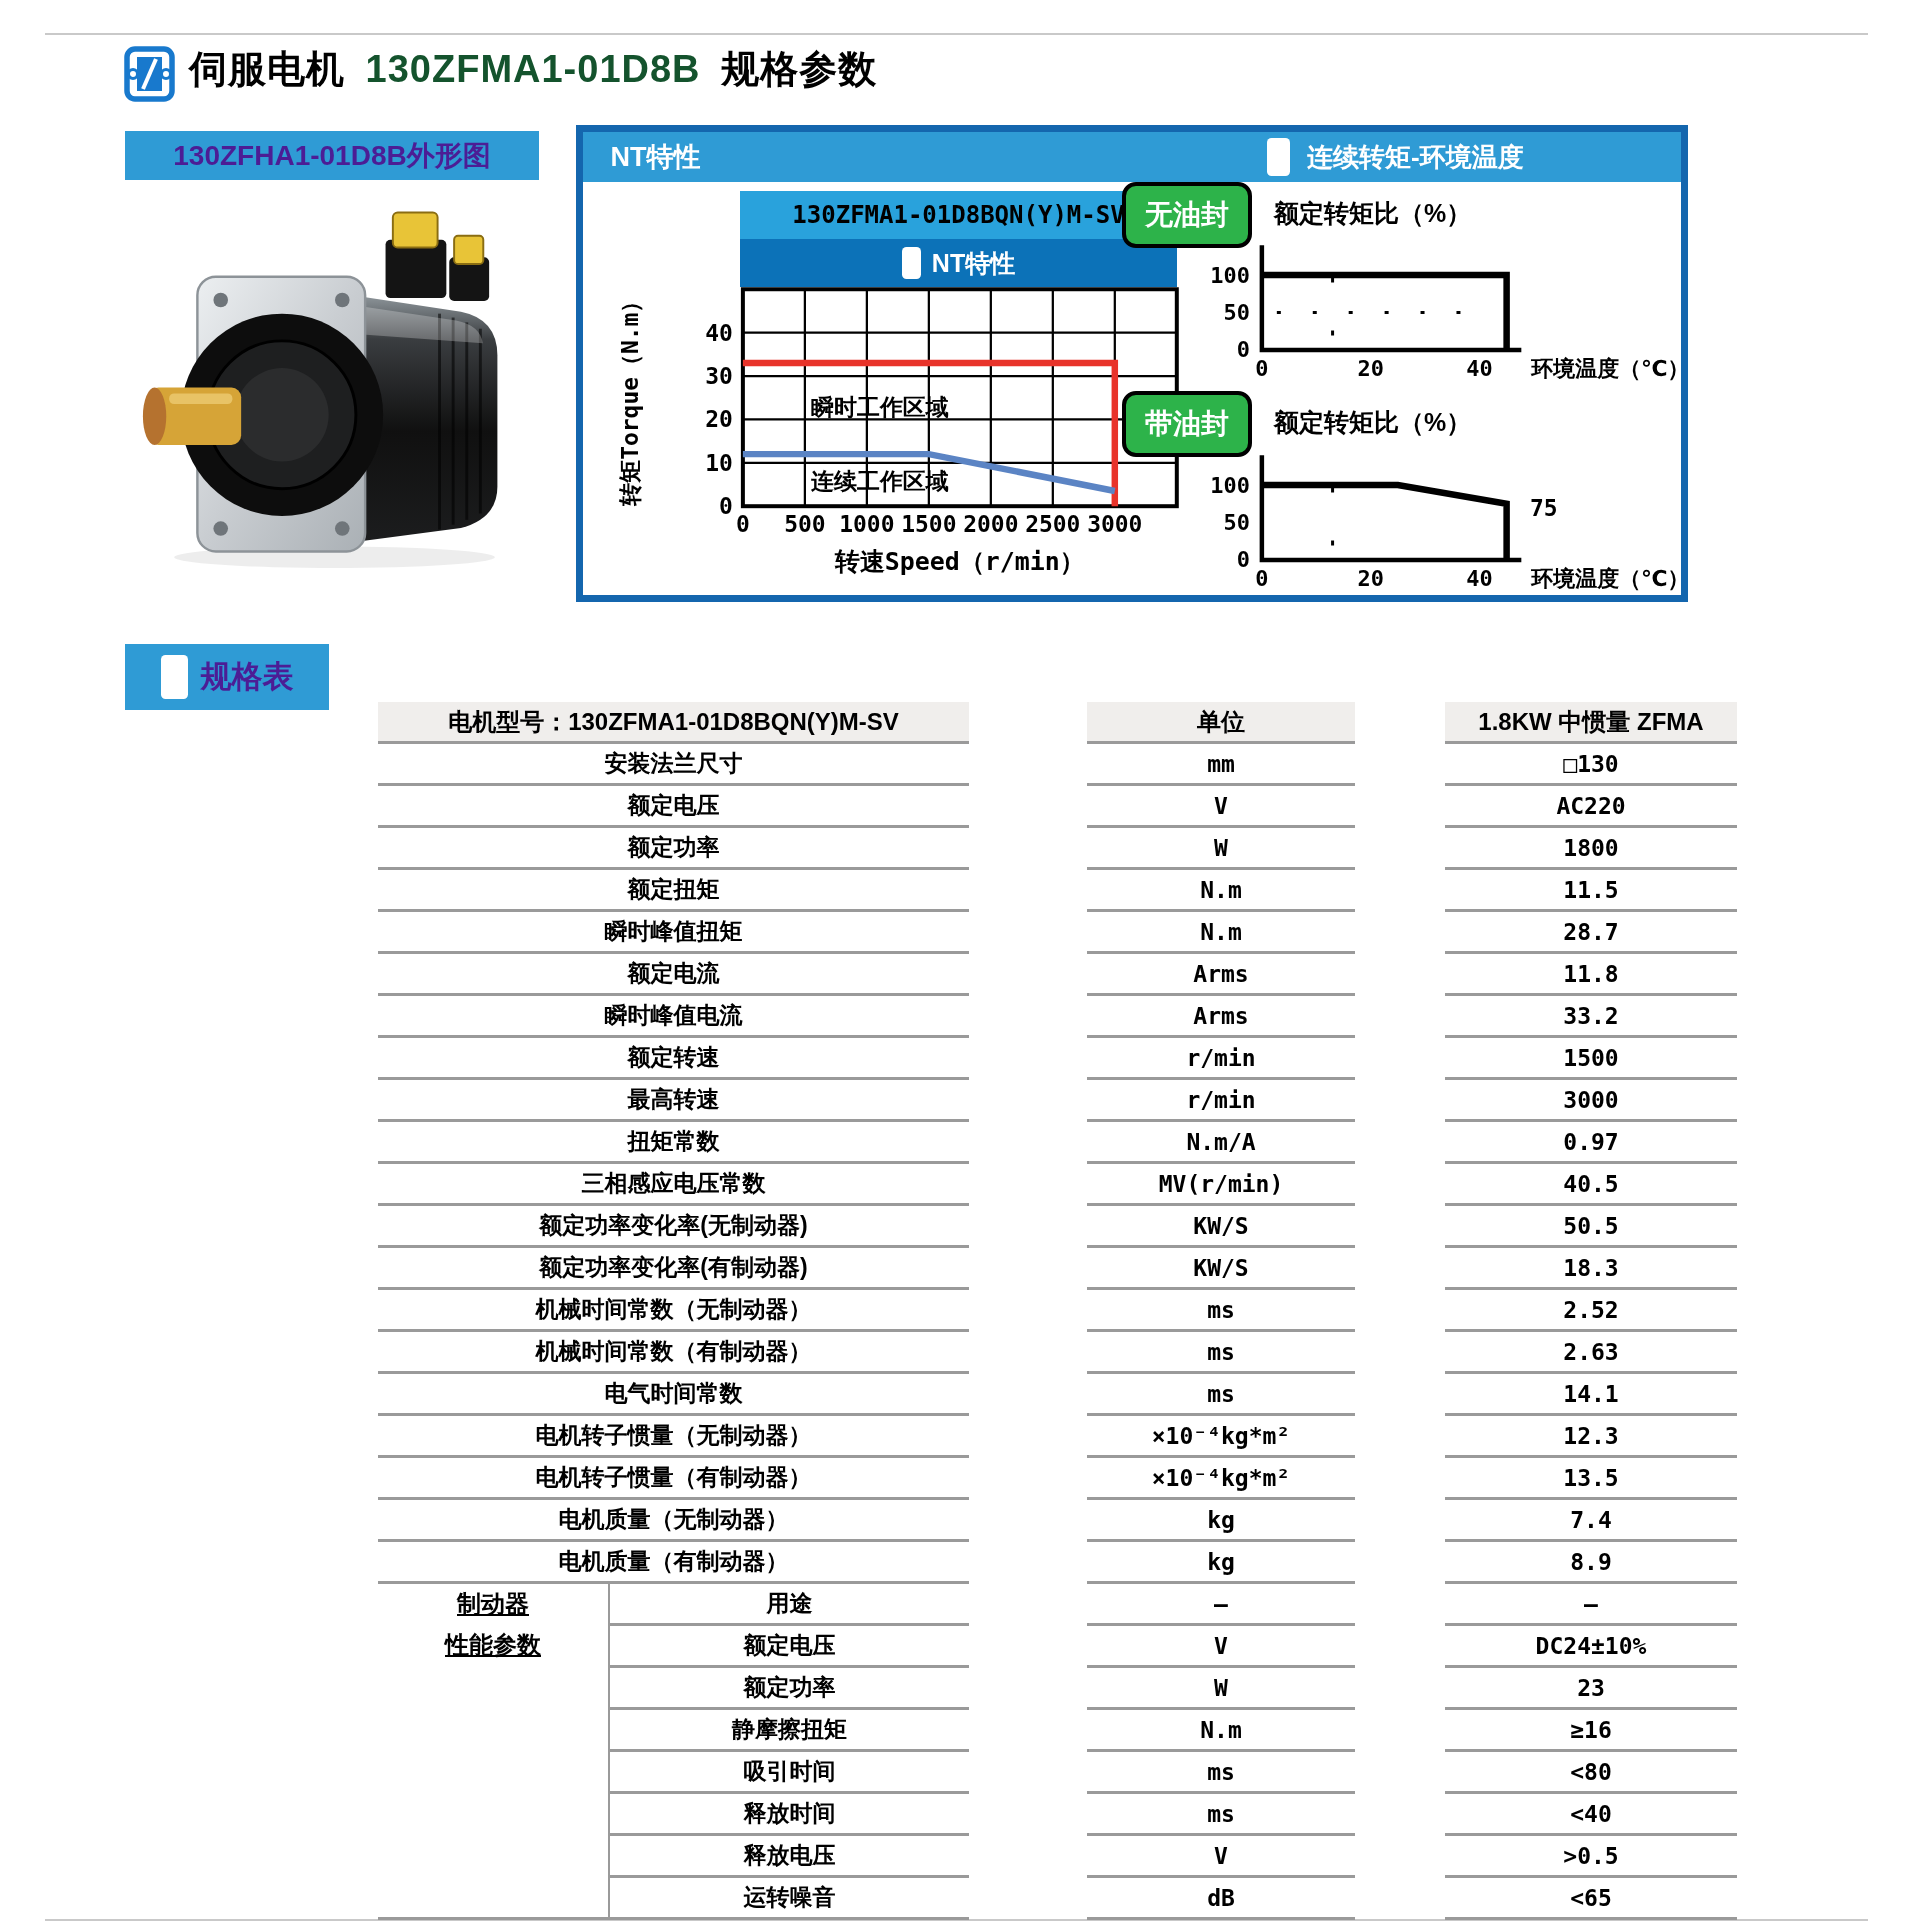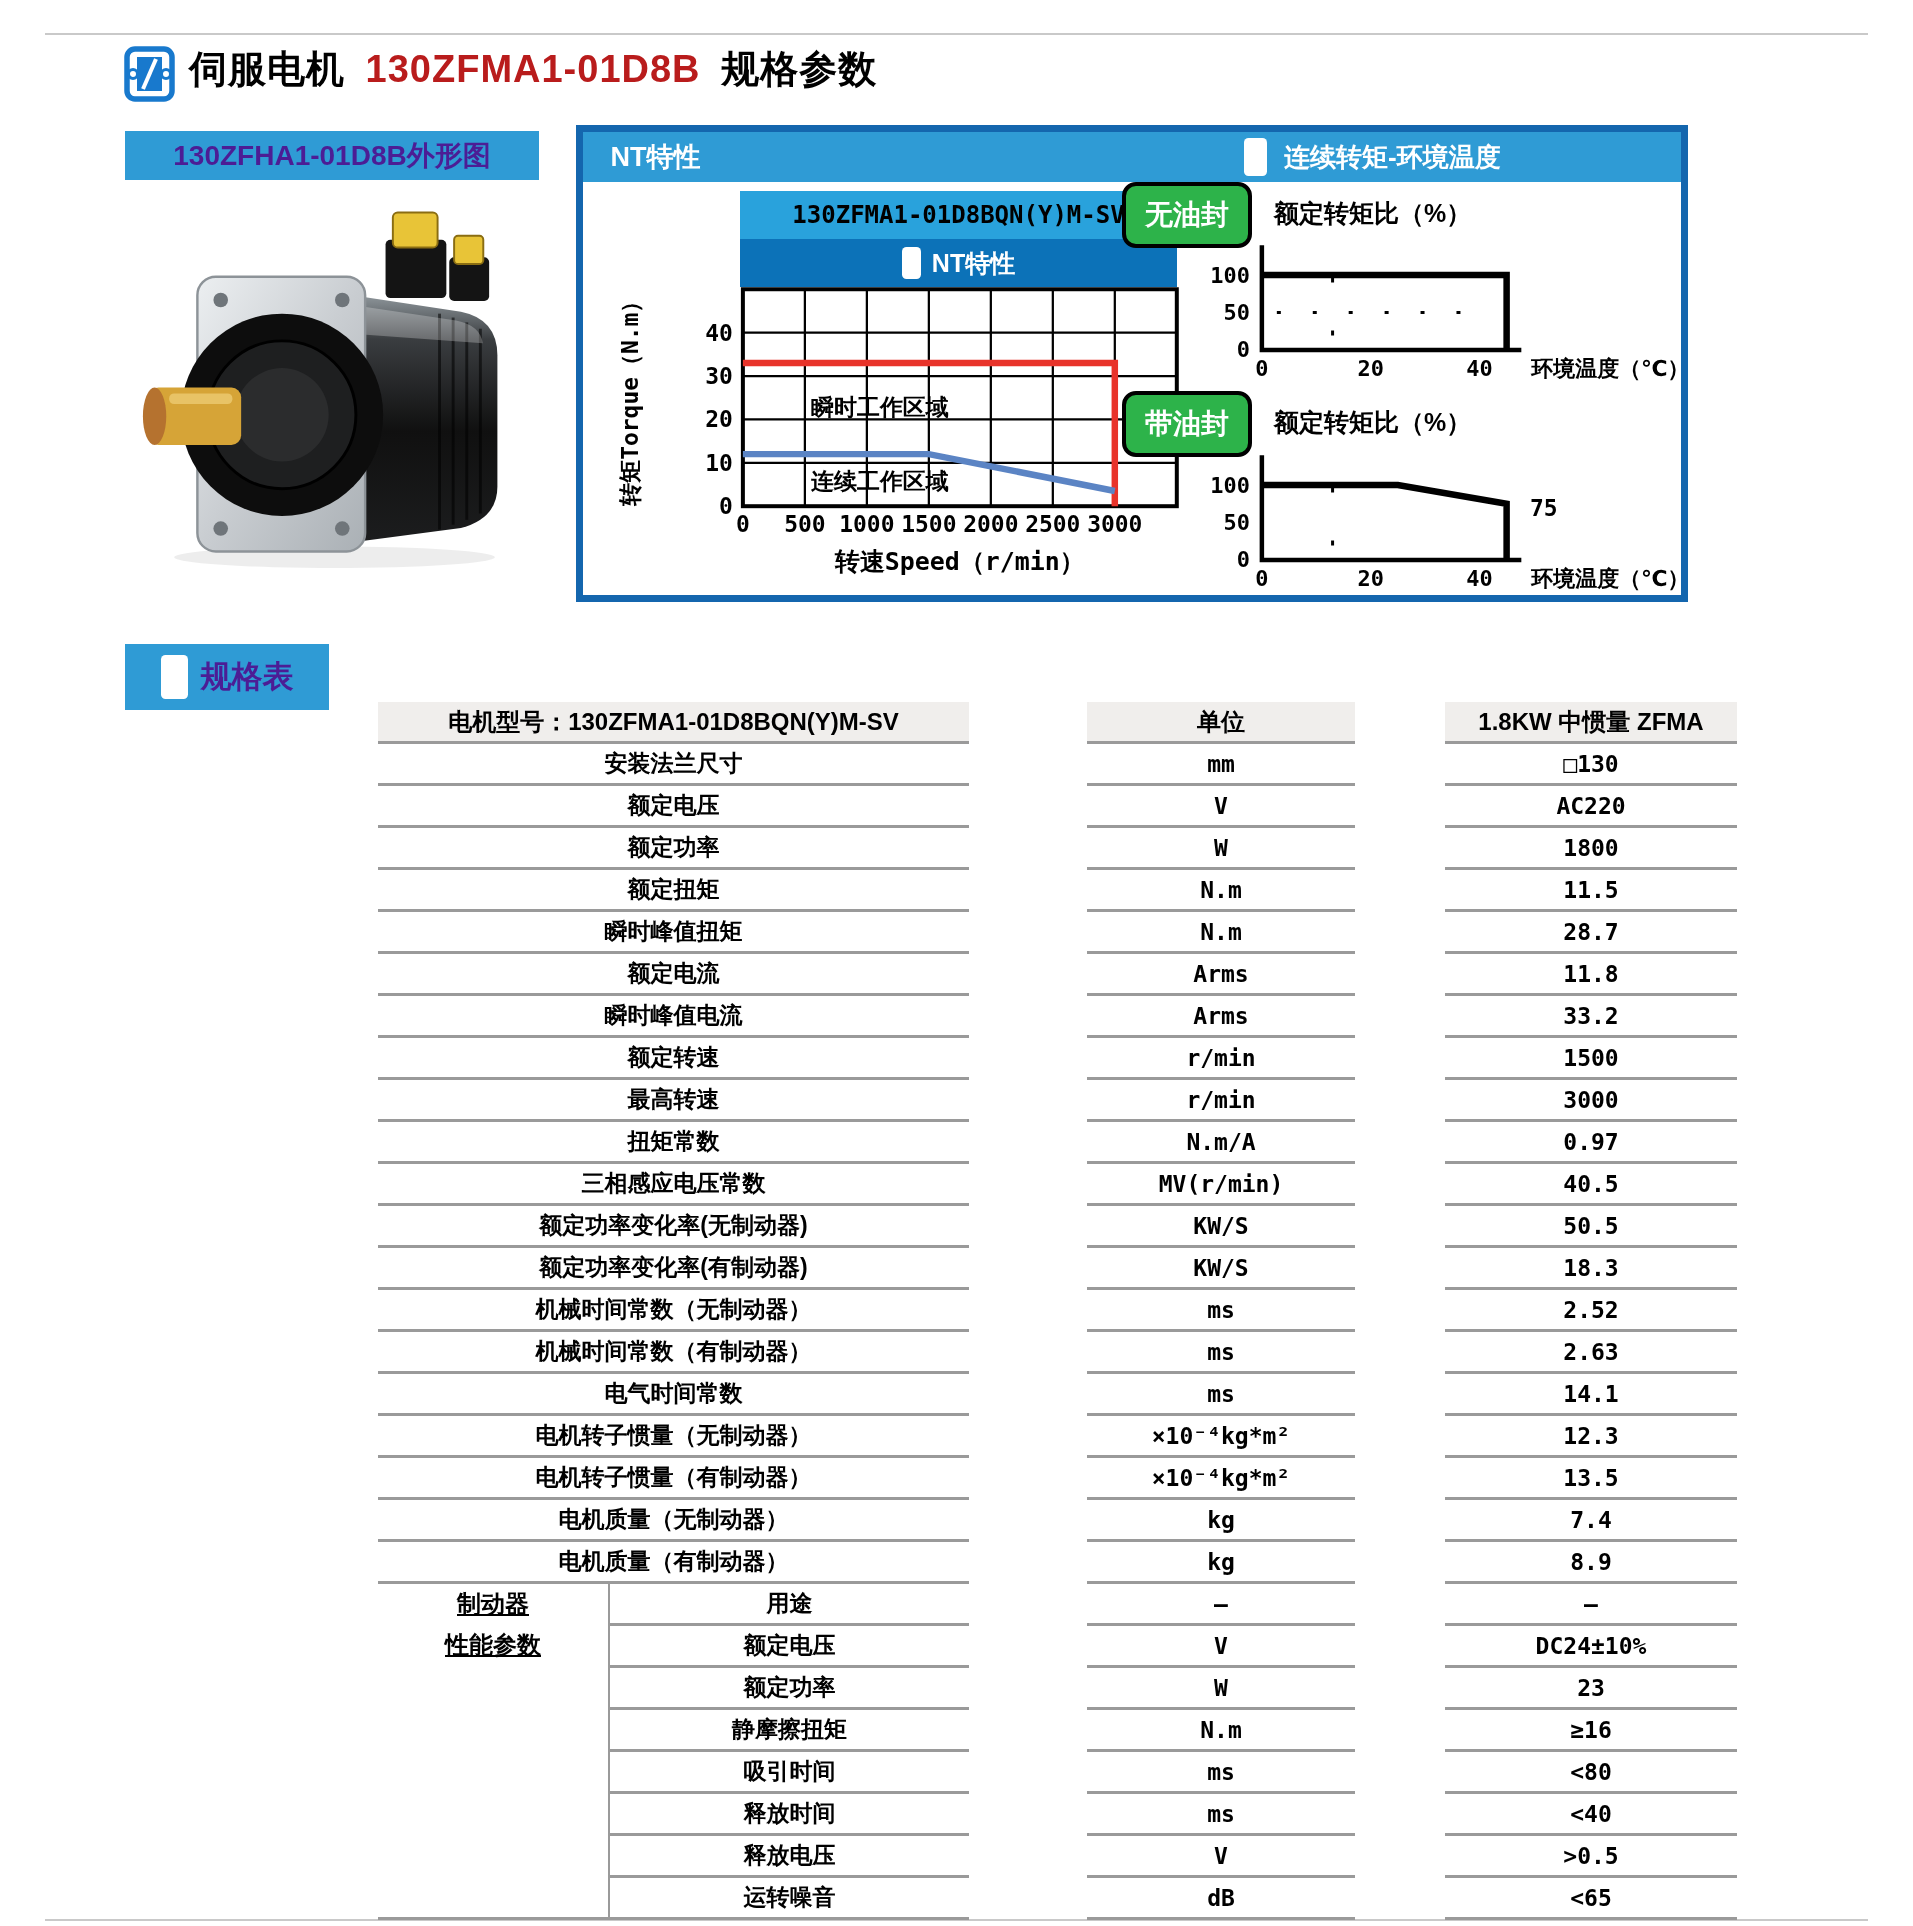--- a/index.html
+++ b/index.html
@@ -2,33 +2,33 @@
 <html style="font-size:8px"><head>
 <meta charset="utf-8">
 <style>
   html,body{margin:0;padding:0;background:#ffffff;}
   body{width:1913px;height:1926px;position:relative;overflow:hidden;
        font-family:"Liberation Sans","DejaVu Sans",sans-serif;font-weight:bold;color:#000;}
   .abs{position:absolute;}
   .hairline{background:#c9c9c9;height:2px;}
   
   .page-title{top:44px;left:189px;font-size:38px;letter-spacing:1px;white-space:nowrap;}
-  .page-title .model{color:#b91c1c;padding:0 9px;}
+  .page-title .model{color:#14532d;padding:0 9px;}
   
   .bluebar{background:#2f9bd5;color:#4c1d95;display:flex;align-items:center;justify-content:center;}
   .photo-label-bar{top:131px;left:125px;width:414px;height:49px;font-size:28px;}
   .spec-bar{top:644px;left:125px;width:204px;height:66px;font-size:31px;gap:13px;}
   .white-sq{background:#fff;border-radius:4.5px;display:inline-block;}
   
   .nt-panel{top:125px;left:576px;width:1112px;height:477px;border:7px solid #1466ae;
             background:#fff;box-sizing:border-box;}
   .nt-header{position:absolute;top:0;left:0;width:100%;height:50px;background:#2f9bd5;
              color:#fff;display:flex;align-items:center;font-size:27px;}
   .nt-header-left{padding-left:27.4px;}
-  .nt-header-right{position:absolute;left:661px;top:0;height:50px;display:flex;
+  .nt-header-right{position:absolute;left:684px;top:0;height:50px;display:flex;
                    align-items:center;gap:17px;font-size:26px;}
   .chart-title-box{top:59px;left:157px;width:437px;height:96px;}
   .chart-title-top{height:48px;background:#29a2dc;color:#000;display:flex;align-items:center;
                    justify-content:center;font-size:24px;font-family:"DejaVu Sans Mono","Liberation Sans",monospace;font-weight:bold;}
   .chart-title-bottom{height:48px;background:#0c72b8;color:#fff;display:flex;align-items:center;
                    justify-content:center;font-size:25px;gap:11px;}
   .green-btn{width:130px;height:66px;background:#2db34a;border:4.5px solid #000;border-radius:14px;
              color:#fff;display:flex;align-items:center;justify-content:center;font-size:28px;box-sizing:border-box;}
   .ratio-label{font-size:25px;white-space:nowrap;}
   svg{overflow:visible;}

